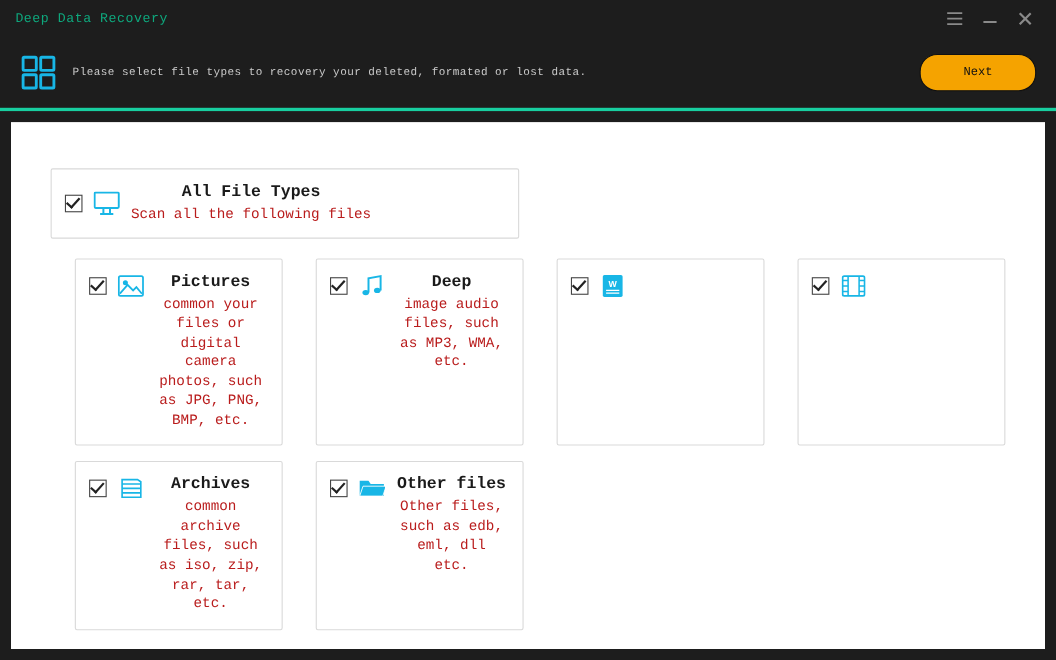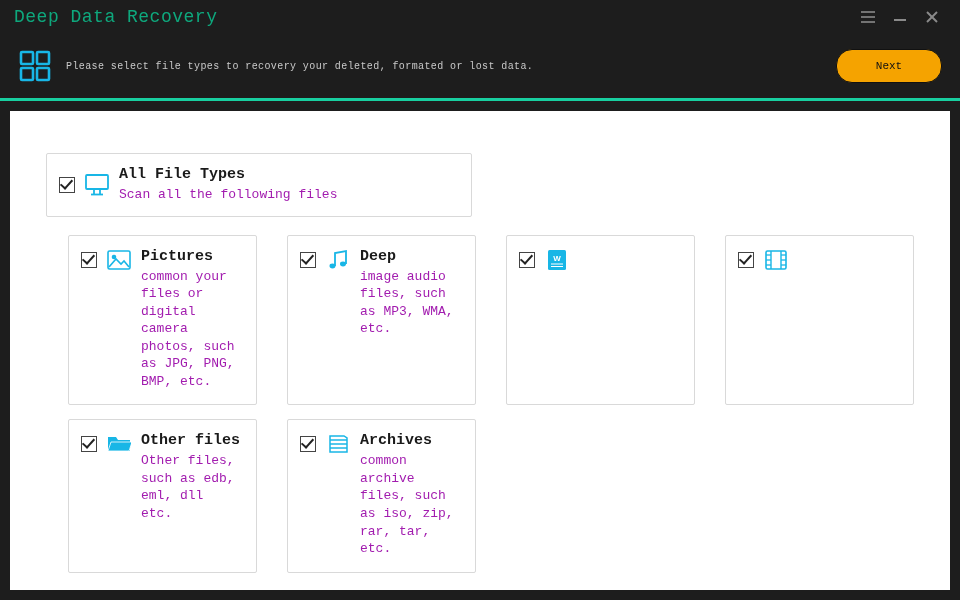--- a/index.html
+++ b/index.html
@@ -7,21 +7,21 @@
   body { background: #1d1d1d; }
 
   
   .titlebar {
     height: 34px;
     display: flex;
     align-items: center;
     padding: 0 14px;
     color: #0ea87d;
   }
-  .titlebar .title { font-size: 18px; letter-spacing: .5px; }
+  .titlebar .title { font-size: 12px; letter-spacing: .5px; }
   .titlebar .spacer { flex: 1; }
   .titlebar .winbtn {
     width: 28px; height: 28px;
     display: inline-flex; align-items: center; justify-content: center;
     color: #8a8a8a; font-size: 18px; margin-left: 4px; cursor: default;
   }
 
   
   .header {
     height: 64px;
@@ -54,20 +54,21 @@
   }
 
   
   .card {
     border: 1px solid #d9d9d9;
     border-radius: 2px;
     padding: 12px 12px 12px 12px;
     display: flex;
     align-items: center;
     background: #fff;
+    text-align: center;
   }
   .all-card {
     width: 426px;
     margin-left: 0;
     margin-bottom: 18px;
   }
   .card .check {
     width: 16px; height: 16px;
     border: 1.4px solid #444;
     margin-right: 10px;
@@ -79,21 +80,21 @@
     position: absolute;
     left: 2.5px; top: -1px;
     width: 5px; height: 10px;
     border: solid #222;
     border-width: 0 2px 2px 0;
     transform: rotate(42deg);
   }
   .card .icon { width: 24px; height: 24px; margin-right: 10px; flex-shrink: 0; display: flex; align-items: center; justify-content: center; }
   .card .txt { display: flex; flex-direction: column; }
   .card .title-line { font-weight: bold; font-size: 15px; color: #1a1a1a; margin-bottom: 3px; }
-  .card .desc { font-size: 13px; color: #a21caf; line-height: 1.35; }
+  .card .desc { font-size: 13px; color: #b91c1c; line-height: 1.35; }
 
   .grid {
     display: grid;
     grid-template-columns: 1fr 1fr 1fr 1fr;
     column-gap: 30px;
     row-gap: 14px;
     margin-left: 22px;
   }
   .grid .card { align-items: flex-start; padding: 12px 14px 14px 12px; }
   .grid .card .check { margin-top: 4px; }
@@ -232,43 +233,43 @@
               <line x1="16" y1="11" x2="21" y2="11"></line>
               <line x1="16" y1="16" x2="21" y2="16"></line>
             </g>
           </svg>
       </span>
     </div>
 
     <div class="card">
       <span class="check"></span>
       <span class="icon">
-        <svg width="24" height="20" viewBox="0 0 24 20">
-            <path d="M1 4 v13 h22 V6 h-12 l-2 -3 h-8 z" fill="#18b6e6"></path>
-            <path d="M1 17 L4 8 h21 l-3 9 z" fill="#18b6e6" stroke="#fff" stroke-width="0.8"></path>
-          </svg>
-      </span>
-      <span class="txt">
-        <span class="title-line">Other files</span>
-        <span class="desc">Other files, such as edb, eml, dll etc.</span>
-      </span>
-    </div>
-
-    <div class="card">
-      <span class="check"></span>
-      <span class="icon">
         <svg width="24" height="22" viewBox="0 0 24 22">
             <g stroke="#18b6e6" stroke-width="1.5" fill="none">
               <path d="M4 3 h14 l3 2 v14 h-17 z"></path>
               <line x1="4" y1="7" x2="21" y2="7"></line>
               <line x1="4" y1="11" x2="21" y2="11"></line>
               <line x1="4" y1="15" x2="21" y2="15"></line>
             </g>
           </svg>
       </span>
       <span class="txt">
         <span class="title-line">Archives</span>
         <span class="desc">common archive files, such as iso, zip, rar, tar, etc.</span>
       </span>
     </div>
 
+    <div class="card">
+      <span class="check"></span>
+      <span class="icon">
+        <svg width="24" height="20" viewBox="0 0 24 20">
+            <path d="M1 4 v13 h22 V6 h-12 l-2 -3 h-8 z" fill="#18b6e6"></path>
+            <path d="M1 17 L4 8 h21 l-3 9 z" fill="#18b6e6" stroke="#fff" stroke-width="0.8"></path>
+          </svg>
+      </span>
+      <span class="txt">
+        <span class="title-line">Other files</span>
+        <span class="desc">Other files, such as edb, eml, dll etc.</span>
+      </span>
+    </div>
+
   </div>
 </div>
 
 </body></html>

